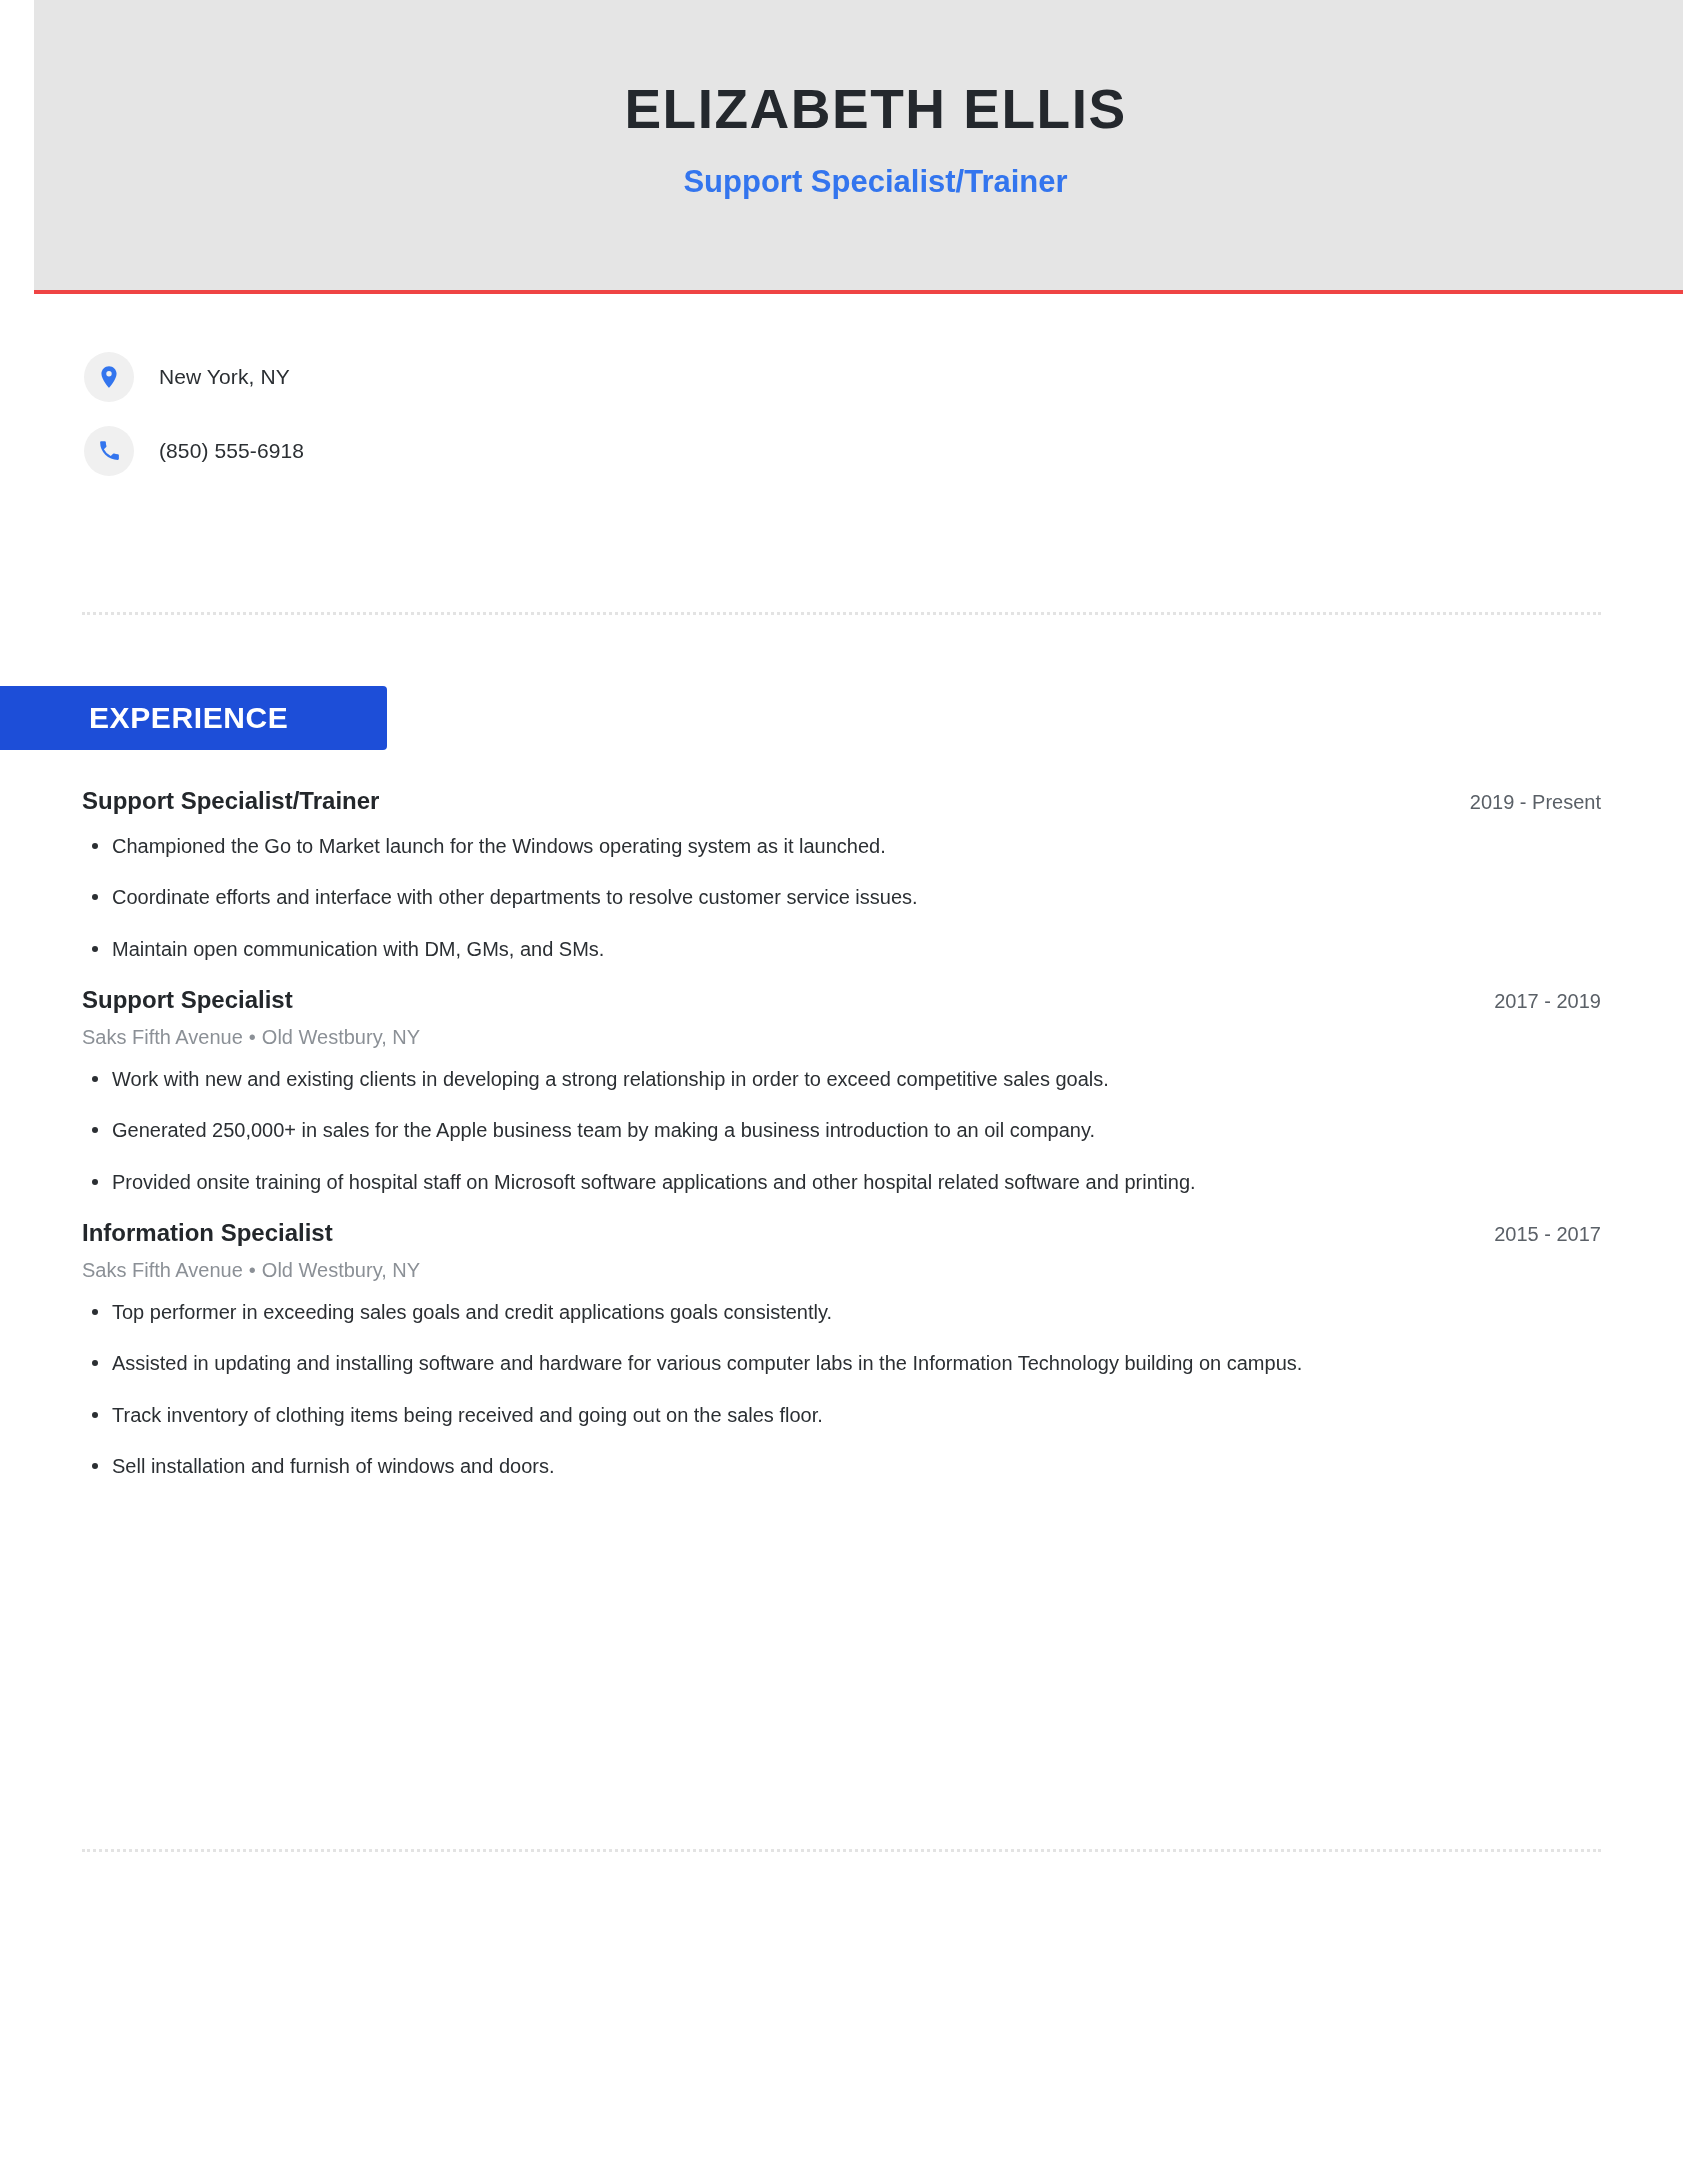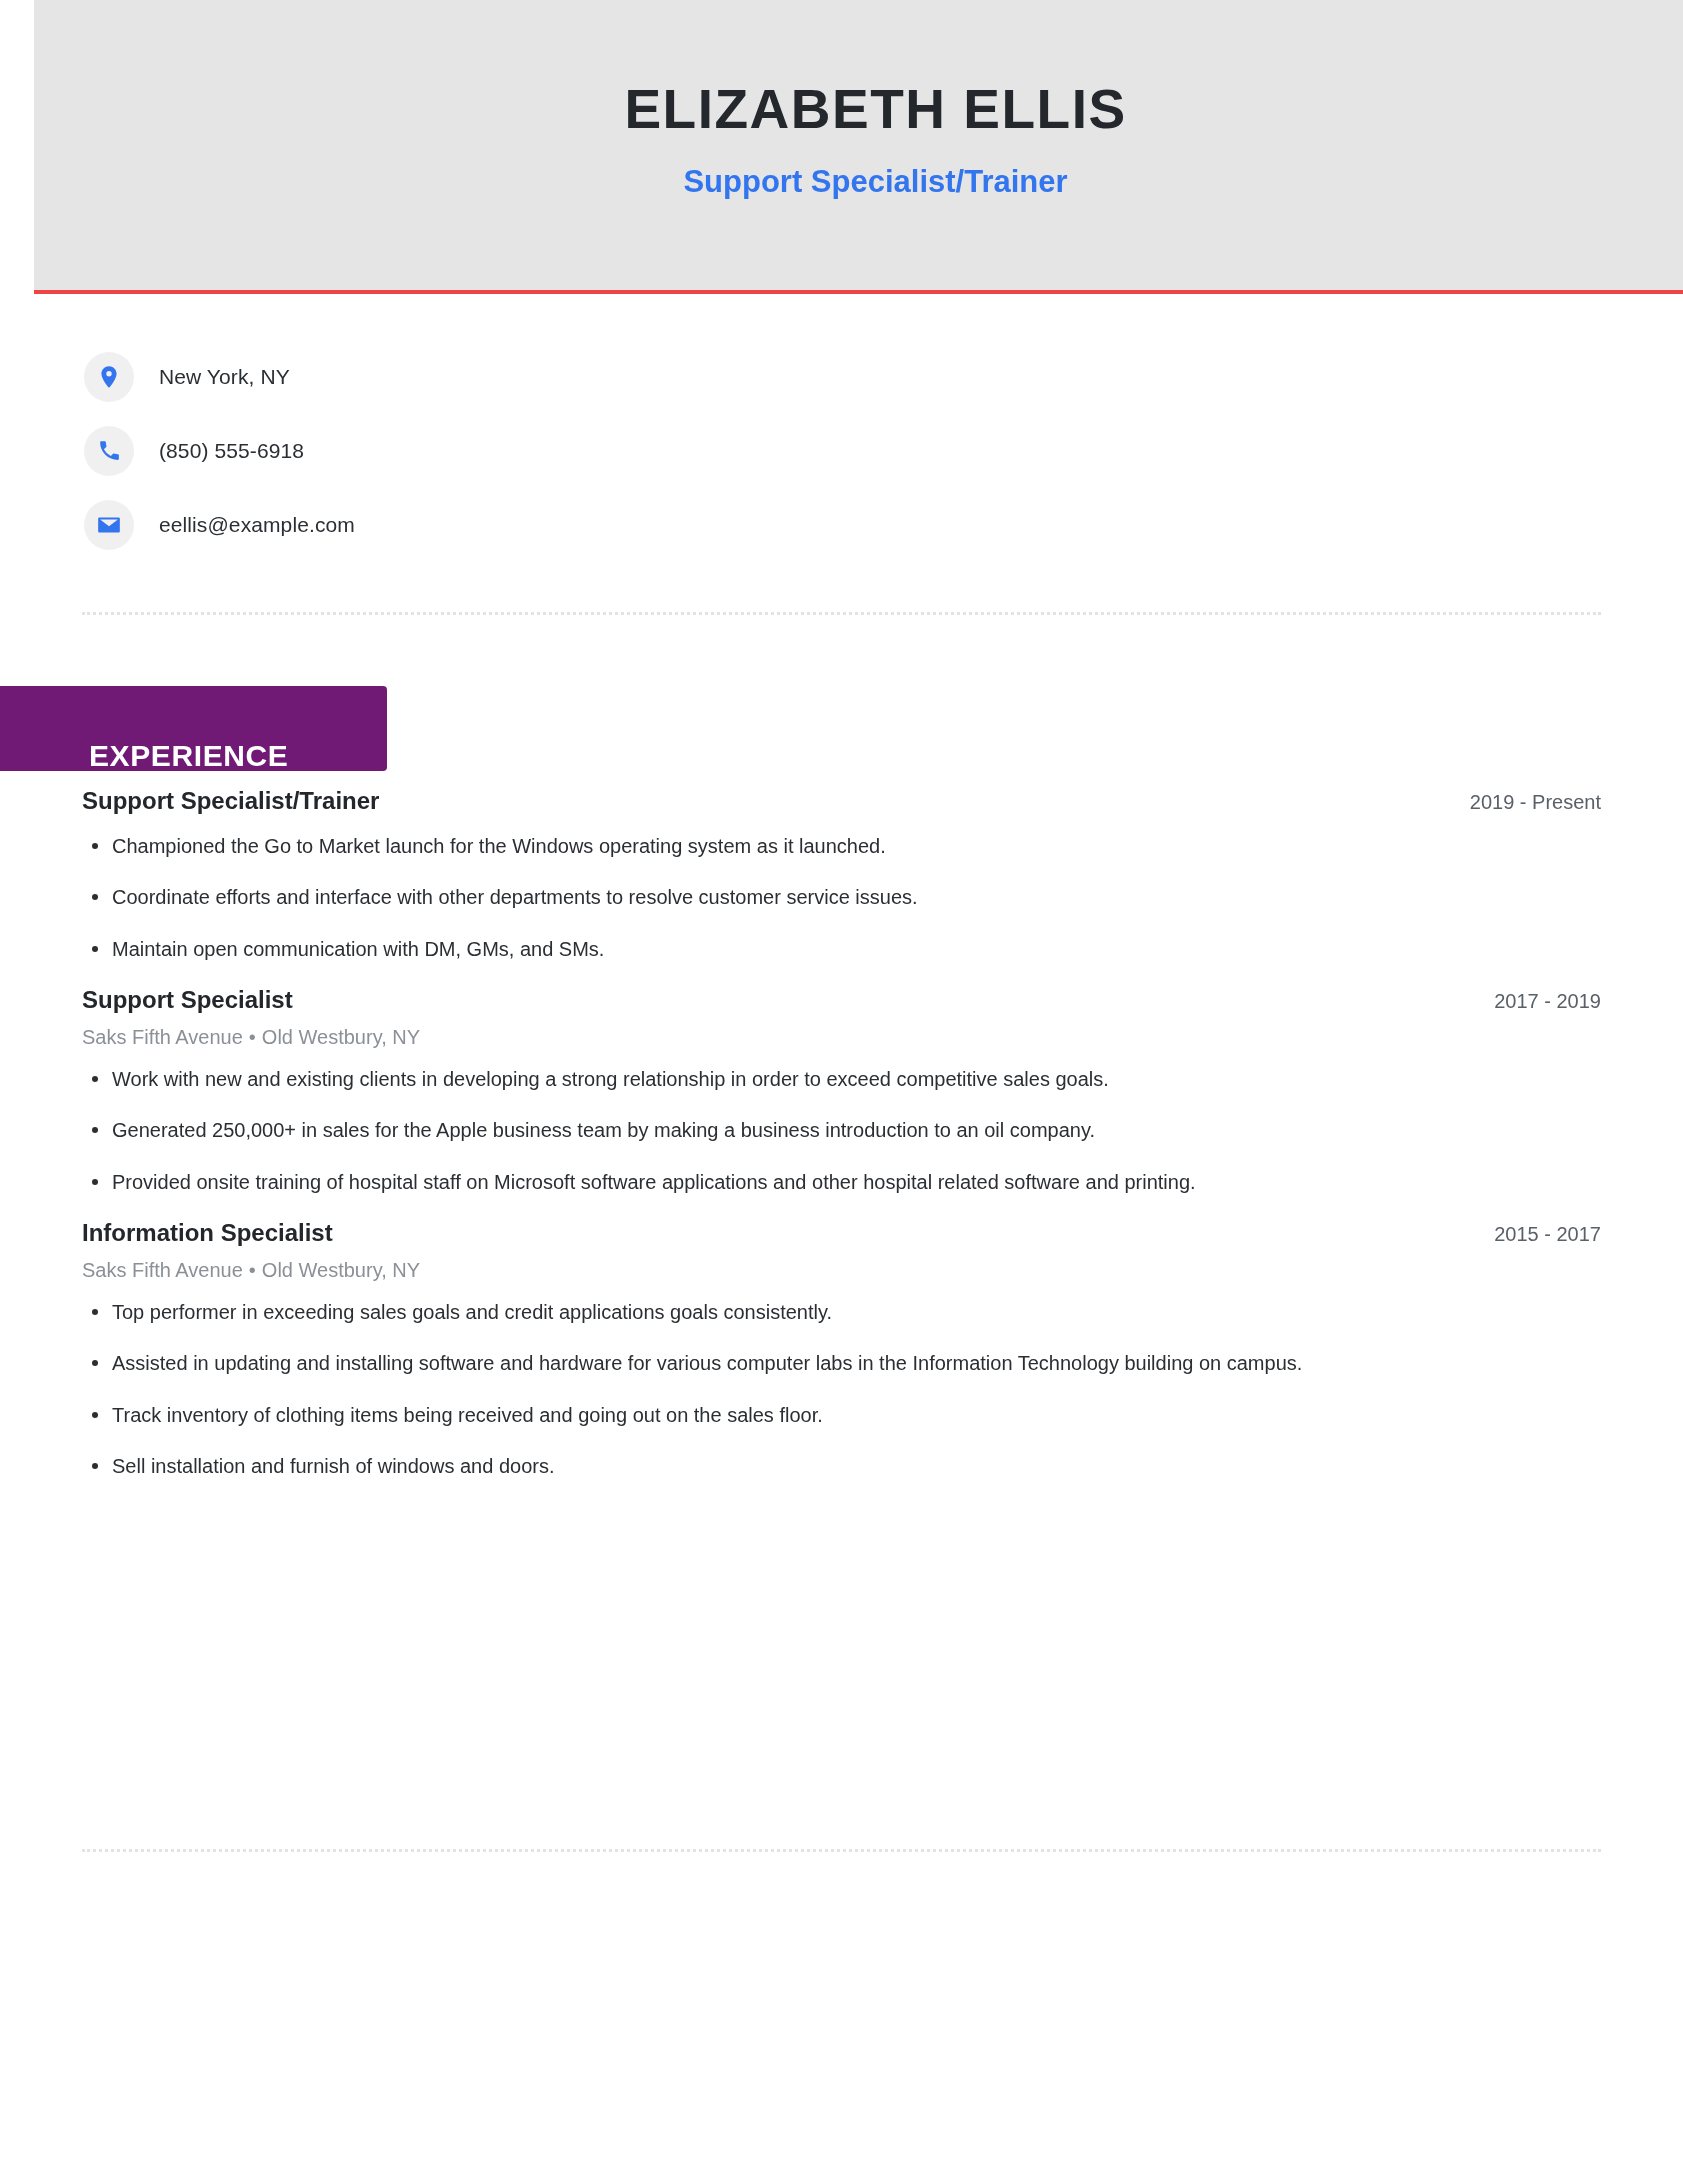--- a/index.html
+++ b/index.html
@@ -106,27 +106,27 @@
     border-top: 3px dotted #e3e3e3;
   }
   .divider-top    { top: 612px; }
   .divider-bottom { top: 1849px; }
 
   
   .section-badge {
     position: absolute;
     left: 0;
     top: 686px;
-    height: 85px;
+    height: 64px;
     min-width: 387px;
-    background: #701a75;
+    background: #1d4ed8;
     border-top-right-radius: 4px;
     border-bottom-right-radius: 4px;
     display: flex;
-    align-items: flex-end;
+    align-items: center;
   }
 
   .section-badge-label {
     margin-left: 89px;
     margin-right: 38px;
     color: #ffffff;
     font-size: 30px;
     font-weight: 700;
     letter-spacing: 0.6px;
     line-height: 1;
@@ -221,28 +221,20 @@
 
     <div class="contact-row">
       <span class="contact-icon">
         <svg width="25" height="25" viewBox="0 0 24 24" aria-hidden="true">
           <path fill="#3375ee" d="M6.62 10.79a15.05 15.05 0 0 0 6.59 6.59l2.2-2.2a1 1 0 0 1 1.02-.24c1.12.37 2.33.57 3.57.57a1 1 0 0 1 1 1V20a1 1 0 0 1-1 1A17 17 0 0 1 3 4a1 1 0 0 1 1-1h3.5a1 1 0 0 1 1 1c0 1.25.2 2.45.57 3.57a1 1 0 0 1-.25 1.02l-2.2 2.2z"></path>
         </svg>
       </span>
       <span class="contact-text">(850) 555-6918</span>
     </div>
 
-    <div class="contact-row">
-      <span class="contact-icon">
-        <svg width="26" height="26" viewBox="0 0 24 24" aria-hidden="true">
-          <path fill="#3375ee" d="M3 5h18a1 1 0 0 1 1 1v12a1 1 0 0 1-1 1H3a1 1 0 0 1-1-1V6a1 1 0 0 1 1-1zm9 8.2L20.2 7H3.8L12 13.2z"></path>
-        </svg>
-      </span>
-      <span class="contact-text">eellis@example.com</span>
-    </div>
 
   </div>
 
   <div class="divider divider-top"></div>
   <div class="divider divider-bottom"></div>
 
   <div class="section-badge">
     <span class="section-badge-label">EXPERIENCE</span>
   </div>
 

